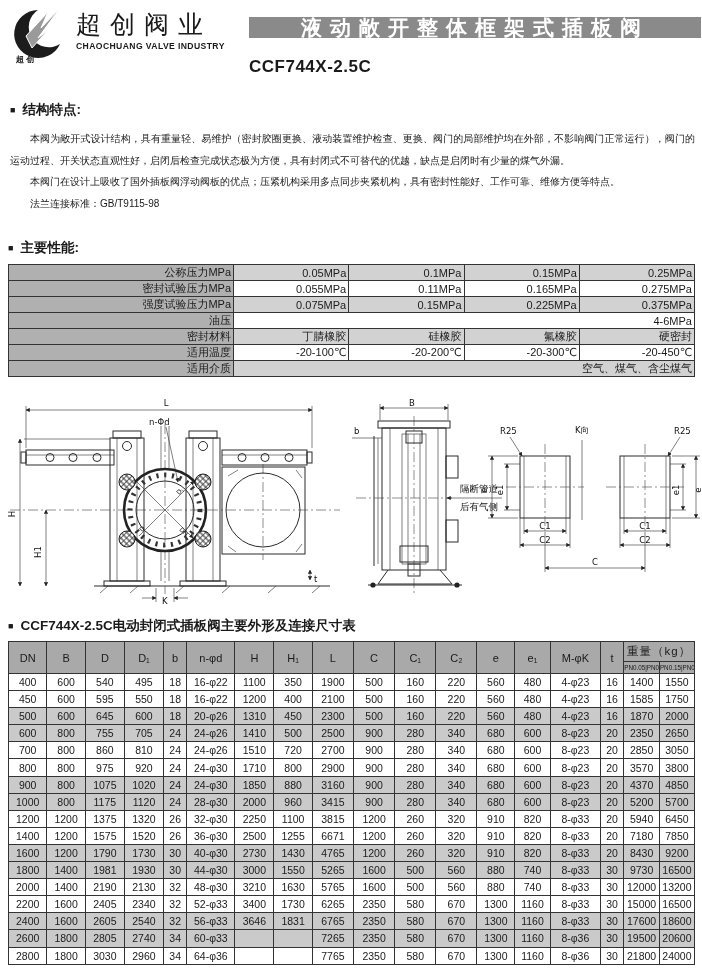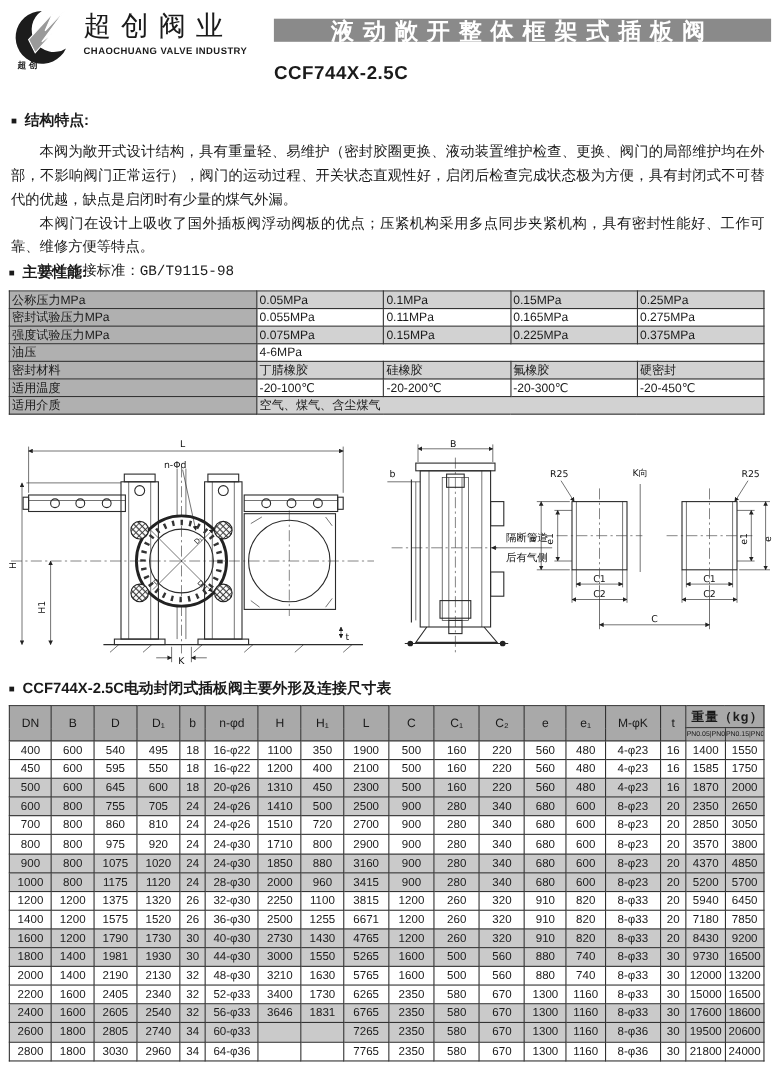--- a/index.html
+++ b/index.html
@@ -22,47 +22,47 @@
   .banner{position:absolute;left:249px;top:17px;width:452px;height:21px;background:var(--banner-bg);
     color:#fff;font-size:21px;font-weight:bold;letter-spacing:8px;display:flex;align-items:center;justify-content:center;white-space:nowrap;}
   .model{position:absolute;left:249px;top:57px;width:452px;text-align:left;font-weight:bold;font-size:17px;letter-spacing:.5px;}
 
   
   h2.sec{margin:0;font-size:13.5px;font-weight:bold;display:flex;align-items:center;}
   h2.sec .bullet{font-size:9px;margin-right:7px;line-height:1;}
 
   
   .features{position:absolute;left:10px;top:101px;width:685px;}
-  .features p{margin:0;font-size:13px;line-height:21.5px;text-indent:2em;text-align:justify;font-family:Liberation Mono, monospace;}
+  .features p{margin:0;font-size:10px;line-height:21.5px;text-indent:2em;text-align:justify;}
   .features .paras{margin-top:9px;}
 
   
   .performance{position:absolute;left:8px;top:239px;width:687px;}
   table{border-collapse:collapse;width:100%;}
   .perf-table{margin-top:7px;border:1.5px solid #222;}
-  .perf-table td{border:1px solid #333;text-align:left;font-size:11px;height:15.5px;padding:0 2px;}
+  .perf-table td{border:1px solid #333;text-align:right;font-size:11px;height:15.5px;padding:0 2px;}
   .perf-table td.lbl{background:var(--label-bg);width:32.8%;}
   .perf-table tr.shade td.val{background:var(--perf-shade);}
 
   
   .drawings{position:absolute;left:0;top:392px;width:702px;height:218px;}
   .drawings svg{position:absolute;}
   .dimtxt{font-size:8.5px;fill:#111;font-family:"DejaVu Sans",sans-serif;}
   .tiny{font-size:6.5px;fill:#111;}
   .note{font-size:9.5px;fill:#111;}
   .ln{stroke:#2b2b2b;stroke-width:1;fill:none;}
   .thin{stroke:#2b2b2b;stroke-width:.6;fill:none;}
   .cl{stroke:#444;stroke-width:.6;fill:none;stroke-dasharray:10 3 2 3;}
 
   
   .dims{position:absolute;left:8px;top:617px;width:687px;}
   .dim-table{margin-top:6px;border:1.5px solid #222;table-layout:fixed;}
   .dim-table th,.dim-table td{border:1px solid #333;text-align:center;font-size:10.5px;font-weight:normal;padding:0;}
   .dim-table thead th{background:var(--th-bg);height:23px;font-size:11px;}
-  .dim-table th.wt{font-weight:bold;font-size:11.5px;height:20px;letter-spacing:1px;text-align:right;}
+  .dim-table th.wt{font-weight:normal;font-size:11.5px;height:20px;letter-spacing:1px;}
   .dim-table th.wt-sub{font-size:6.3px;height:12px;letter-spacing:0;transform-origin:center;white-space:nowrap;overflow:hidden;}
   .dim-table tbody td{height:17.1px;}
   .dim-table tbody tr.shade td{background:var(--shade);}
 </style>
 </head>
 <body>
 
 <div class="page">
 
   <div class="logo">

